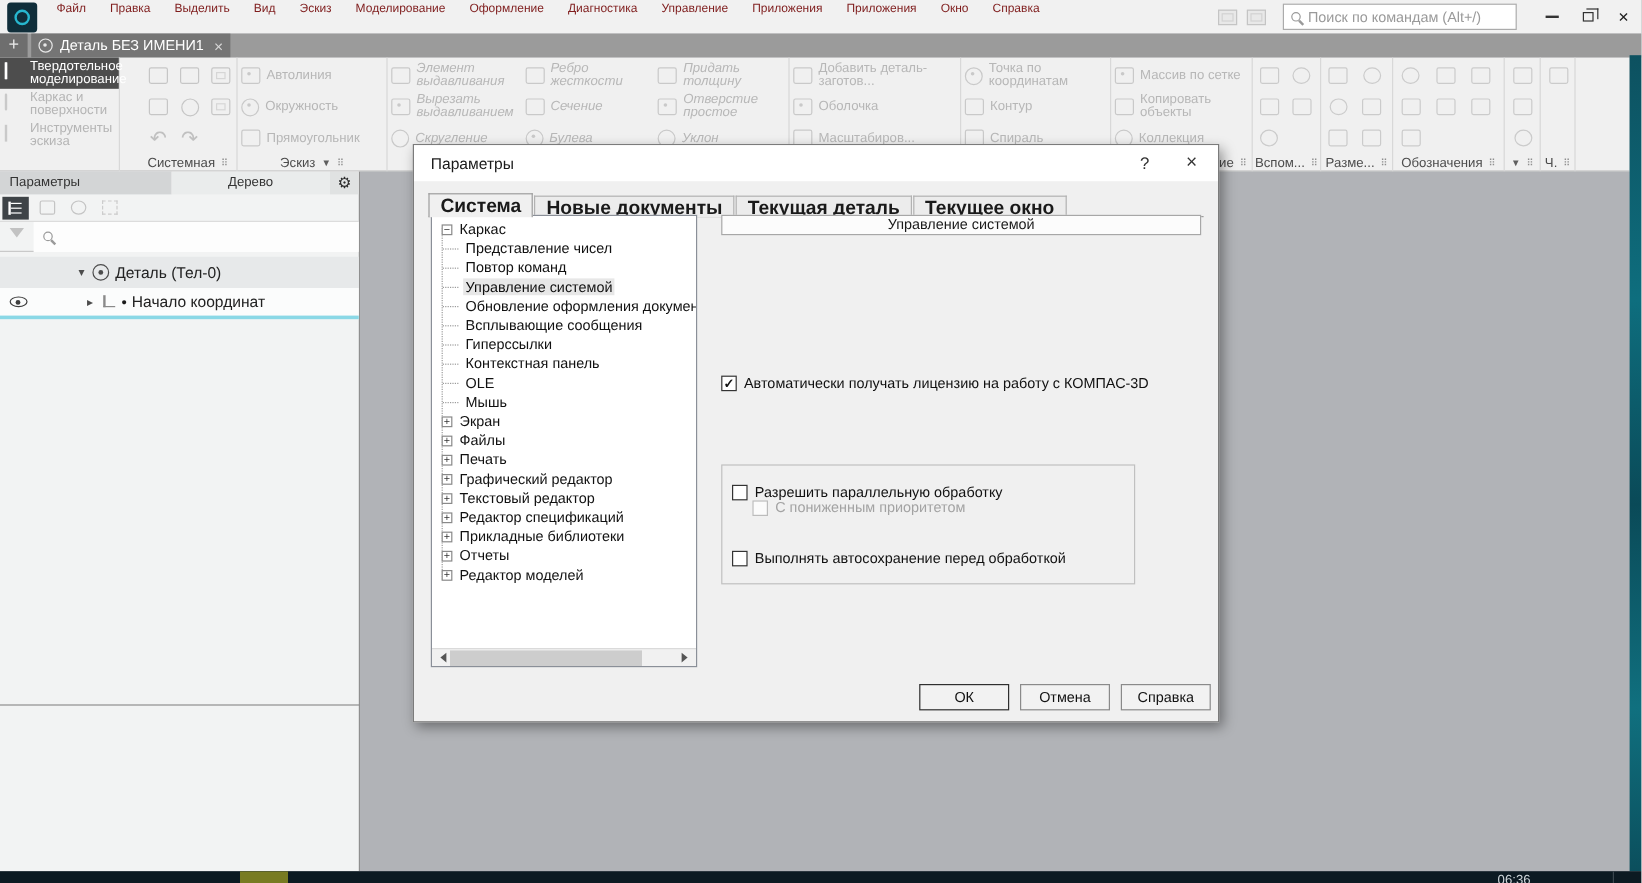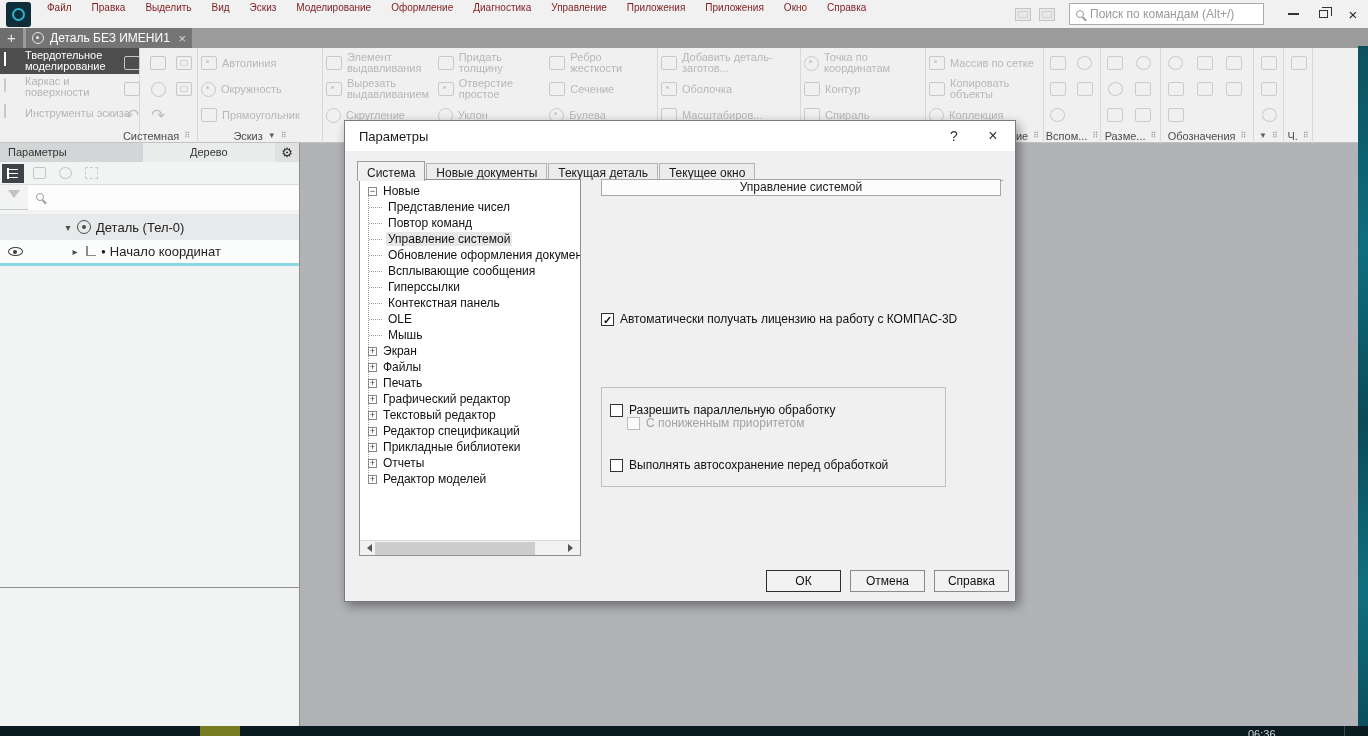--- a/index.html
+++ b/index.html
@@ -29,21 +29,21 @@
   .tabbar { position:absolute; left:0; top:28px; width:1368px; height:20px; background:#9b9b9b; display:flex; }
   .tab-add { width:23px; height:20px; background:#6e6e6e; color:#e8e8e8; font-size:15px; line-height:19px; text-align:center; }
   .doc-tab { width:166px; height:20px; background:#757575; margin-left:3px; display:flex; align-items:center; color:#fff; font-size:12px; padding:0 6px; }
   .tab-doc-icon { width:12px; height:12px; border:1.5px solid #e8e8e8; border-radius:50%; position:relative; margin-right:6px; flex:none; }
   .tab-doc-icon::after { content:""; position:absolute; left:3px; top:3px; width:3px; height:3px; background:#e8e8e8; border-radius:50%; }
   .tab-title { flex:1; white-space:nowrap; overflow:hidden; }
   .tab-close { color:#d7d7d7; font-size:13px; margin-left:4px; }
 
   
   .ribbon { position:absolute; left:0; top:48px; width:1358px; height:95px; background:#f0f0f0; border-bottom:1px solid #c2c2c2; }
-  .modes { position:absolute; left:0; top:0; width:140px; height:95px; border-right:1px solid #d8d8d8; }
+  .modes { position:absolute; left:0; top:0; width:100px; height:95px; border-right:1px solid #d8d8d8; }
   .mode { height:26px; display:flex; align-items:center; padding:0 4px; font-size:11px; line-height:11px; color:#b5b5b5; }
   .mode.active { background:#4d4d4d; color:#fff; }
   .mode .mico { width:16px; height:14px; margin-right:5px; flex:none; }
   .cube { width:13px; height:13px; background:#e8e8ee; border:1px solid #fff; box-shadow:inset -3px -3px 0 #b9b9c6; }
   .gico { width:14px; height:12px; border:1.5px solid #c9c9c9; border-radius:2px; }
   .rgroup { position:absolute; top:0; height:95px; border-right:1px solid #d8d8d8; }
   .rg-label { position:absolute; left:0; right:0; bottom:0; height:15px; font-size:11px; color:#4c4c4c; display:flex; align-items:center; justify-content:center; gap:5px; }
   .handle { font-size:8px; color:#8f8f8f; }
   .ddow { font-size:8px; color:#5f5f5f; }
   .sysgrid { display:grid; grid-template-columns:repeat(3,26px); grid-auto-rows:26px; justify-items:center; align-items:center; padding:2px 2px 0 3px; }
@@ -100,21 +100,21 @@
   .tclock { position:absolute; left:1248px; top:2px; font-size:11px; color:#cfd6da; }
   .tsep { position:absolute; left:1344px; top:0; width:1px; height:10px; background:#3a464e; }
 
   
   .dialog { position:absolute; left:344px; top:120px; width:672px; height:482px; background:#f0f0f0; border:1px solid #7b7b7b; box-shadow:3px 4px 10px rgba(0,0,0,.4); z-index:10; }
   .dlg-title { height:30px; background:#fff; display:flex; align-items:center; }
   .dlg-title-text { font-size:13px; color:#1a1a1a; margin-left:14px; flex:1; }
   .dlg-help { width:34px; text-align:center; font-size:14px; color:#333; }
   .dlg-close { width:44px; text-align:center; font-size:16px; color:#333; }
   .dlg-tabs { position:absolute; left:12px; top:40px; right:12px; height:20px; display:flex; border-bottom:1px solid #9d9d9d; }
-  .dtab { font-size:12px; color:#1a1a1a; padding:2px 9px 0 9px; border:1px solid #b2b2b2; border-bottom:none; background:#ececec; height:18px; margin-top:2px; margin-right:1px; line-height:15px; }
+  .dtab { font-size:16px; color:#1a1a1a; padding:2px 9px 0 9px; border:1px solid #b2b2b2; border-bottom:none; background:#ececec; height:18px; margin-top:2px; margin-right:1px; line-height:15px;font-weight:bold; }
   .dtab.active { background:#f0f0f0; border-color:#9d9d9d; height:20px; margin-top:0; line-height:18px; position:relative; z-index:2; }
   .dtree { position:absolute; left:14px; top:58px; width:222px; height:377px; background:#fff; border:1px solid #8a8f98; font-size:12px; color:#111; overflow:hidden; }
   .dtree-inner { position:relative; padding:3px 0 0 4px; }
   .dtree-inner::before { content:""; position:absolute; left:8px; top:10px; bottom:4px; border-left:1px dotted #9b9b9b; }
   .titem { height:16px; display:flex; align-items:center; position:relative; }
   .titem .exp { width:9px; height:9px; border:1px solid #898989; background:#fff; font-size:9px; line-height:7px; text-align:center; color:#333; margin-right:4px; position:relative; z-index:1; flex:none; }
   .titem.child { padding-left:22px; }
   .titem.child::before { content:""; position:absolute; left:5px; top:8px; width:13px; border-top:1px dotted #9b9b9b; }
   .titem .tlabel { padding:0 2px; white-space:nowrap; }
   .titem .tlabel.sel { background:#e7e7e7; }
@@ -230,61 +230,61 @@
           <span class="rlabel">Прямоугольник</span>
         </div>
       </div>
       <div class="rg-label">
         <span>Эскиз</span>
         <span class="ddow">▼</span>
         <span class="handle">⠿</span>
       </div>
     </div>
 
-    <div class="rgroup" style="left:323px; width:335px; display:flex; padding-top:2px;">
+    <div class="rgroup" style="left:323px; width:335px; display:flex; padding-top:2px;font-style:italic;">
       <div style="width:112px;">
         <div class="rbtn">
             <span class="ric"></span>
             <span class="rlabel">Элемент выдавливания</span>
           </div>
         <div class="rbtn">
             <span class="ric dot"></span>
             <span class="rlabel">Вырезать выдавливанием</span>
           </div>
         <div class="rbtn">
             <span class="ric circ"></span>
             <span class="rlabel">Скругление</span>
           </div>
       </div>
+      <div style="width:111px;">
+        <div class="rbtn">
+            <span class="ric"></span>
+            <span class="rlabel">Ребро жесткости</span>
+          </div>
+        <div class="rbtn">
+            <span class="ric"></span>
+            <span class="rlabel">Сечение</span>
+          </div>
+        <div class="rbtn">
+            <span class="ric circ dot"></span>
+            <span class="rlabel">Булева</span>
+          </div>
+      </div>
       <div style="width:112px;">
         <div class="rbtn">
             <span class="ric"></span>
             <span class="rlabel">Придать толщину</span>
           </div>
         <div class="rbtn">
             <span class="ric dot"></span>
             <span class="rlabel">Отверстие простое</span>
           </div>
         <div class="rbtn">
             <span class="ric circ"></span>
             <span class="rlabel">Уклон</span>
-          </div>
-      </div>
-      <div style="width:111px;">
-        <div class="rbtn">
-            <span class="ric"></span>
-            <span class="rlabel">Ребро жесткости</span>
-          </div>
-        <div class="rbtn">
-            <span class="ric"></span>
-            <span class="rlabel">Сечение</span>
-          </div>
-        <div class="rbtn">
-            <span class="ric circ dot"></span>
-            <span class="rlabel">Булева</span>
           </div>
       </div>
     </div>
 
     <div class="rgroup" style="left:658px; width:143px; padding-top:2px;">
       <div class="rbtn">
           <span class="ric"></span>
           <span class="rlabel">Добавить деталь-заготов...</span>
         </div>
       <div class="rbtn">
@@ -459,21 +459,21 @@
       <div class="dtab active">Система</div>
       <div class="dtab">Новые документы</div>
       <div class="dtab">Текущая деталь</div>
       <div class="dtab">Текущее окно</div>
     </div>
 
     <div class="dtree">
       <div class="dtree-inner">
         <div class="titem" style="padding-left:4px;">
             <span class="exp">−</span>
-            <span class="tlabel">Новые</span>
+            <span class="tlabel">Каркас</span>
           </div>
         <div class="titem child">
             <span class="tlabel">Представление чисел</span>
           </div>
         <div class="titem child">
             <span class="tlabel">Повтор команд</span>
           </div>
         <div class="titem child">
             <span class="tlabel sel">Управление системой</span>
           </div>

